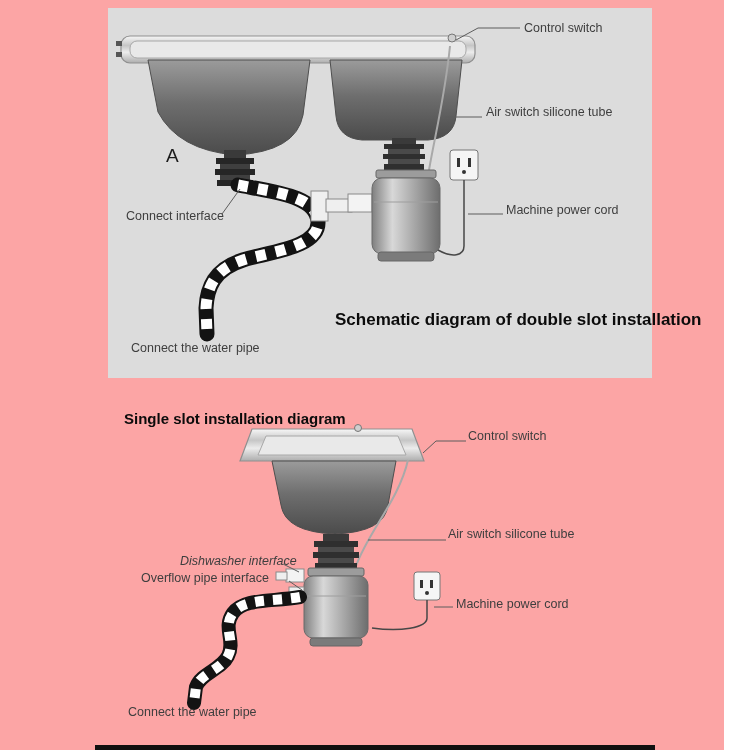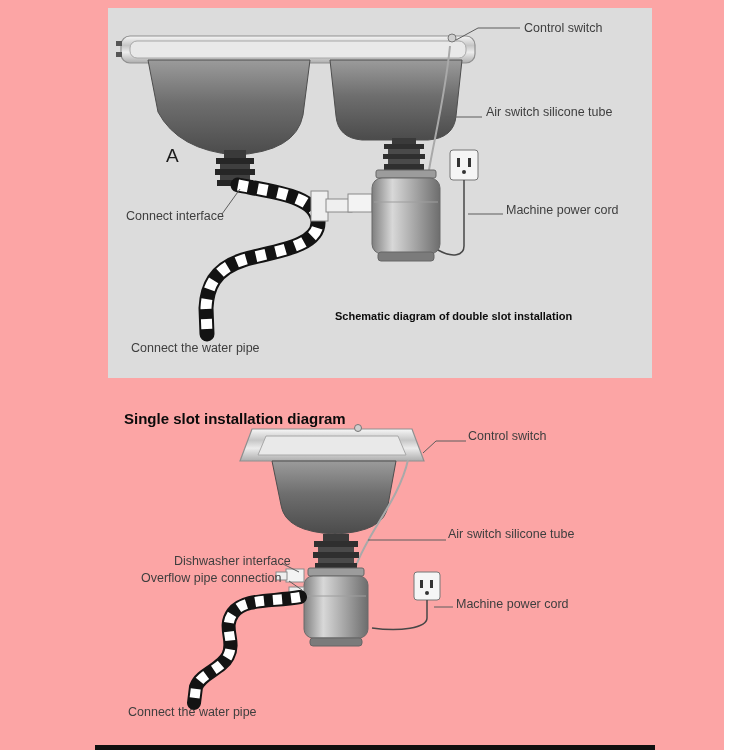--- a/index.html
+++ b/index.html
@@ -2,21 +2,21 @@
 <html><head>
 <meta charset="utf-8">
 <style>
   * { margin:0; padding:0; box-sizing:border-box; }
   html,body { width:750px; height:750px; }
   body { background:#ffffff; font-family:"Liberation Sans", sans-serif; }
   .stage { position:relative; width:724px; height:750px; overflow:hidden; background:#fca5a5;text-align:right; }
   .stage svg { position:absolute; left:0; top:0; }
   .lbl { position:absolute; font-size:12.5px; color:#3e3e3e; white-space:nowrap; line-height:1.1; }
   .title { position:absolute; font-weight:bold; color:#0b0b0b; white-space:nowrap; }
-  .title-double { font-size:11px; }
+  .title-double { font-size:17px; }
   .title-single { font-size:15px; }
   .marker { position:absolute; font-size:19px; color:#1c1c1c; }
 </style>
 </head>
 <body>
 
 <div class="stage">
 
   <svg width="750" height="750" viewBox="0 0 750 750">
     <defs>
@@ -161,18 +161,18 @@
   <div class="lbl" style="left:486px; top:106px;">Air switch silicone tube</div>
   <div class="marker" style="left:166px; top:145px;">A</div>
   <div class="lbl" style="left:506px; top:204px;">Machine power cord</div>
   <div class="lbl" style="left:126px; top:210px;">Connect interface</div>
   <div class="title title-double" style="left:335px; top:310px;">Schematic diagram of double slot installation</div>
   <div class="lbl" style="left:131px; top:342px;">Connect the water pipe</div>
 
   <div class="title title-single" style="left:124px; top:386px;margin-top:24px;">Single slot installation diagram</div>
   <div class="lbl" style="left:468px; top:430px;">Control switch</div>
   <div class="lbl" style="left:448px; top:528px;">Air switch silicone tube</div>
-  <div class="lbl" style="left:174px; top:555px;">Dishwasher interface</div>
-  <div class="lbl" style="left:141px; top:572px;">Overflow pipe connection</div>
+  <div class="lbl" style="left:180px; top:555px;font-style:italic;">Dishwasher interface</div>
+  <div class="lbl" style="left:141px; top:572px;">Overflow pipe interface</div>
   <div class="lbl" style="left:456px; top:598px;">Machine power cord</div>
   <div class="lbl" style="left:128px; top:706px;">Connect the water pipe</div>
 
 </div>
 
 </body></html>

